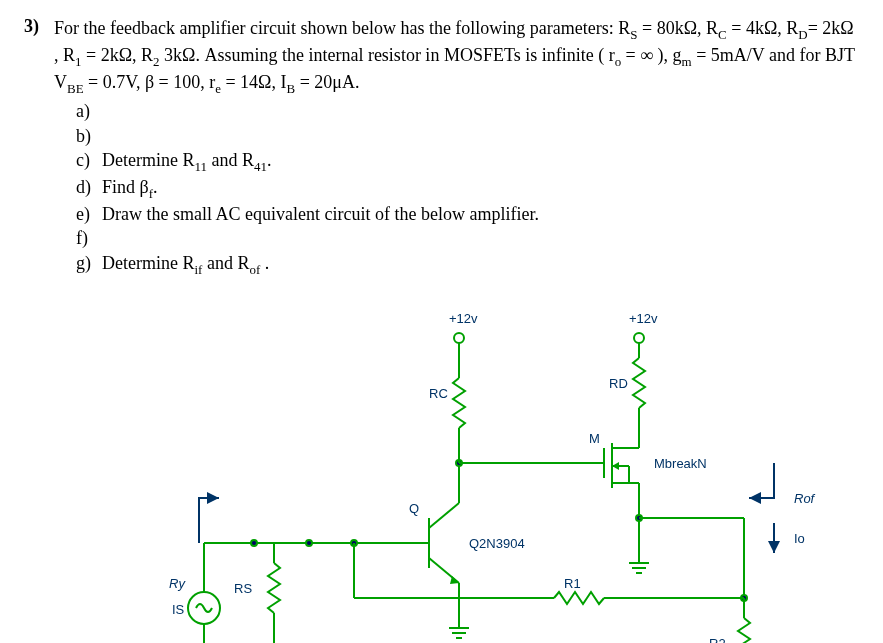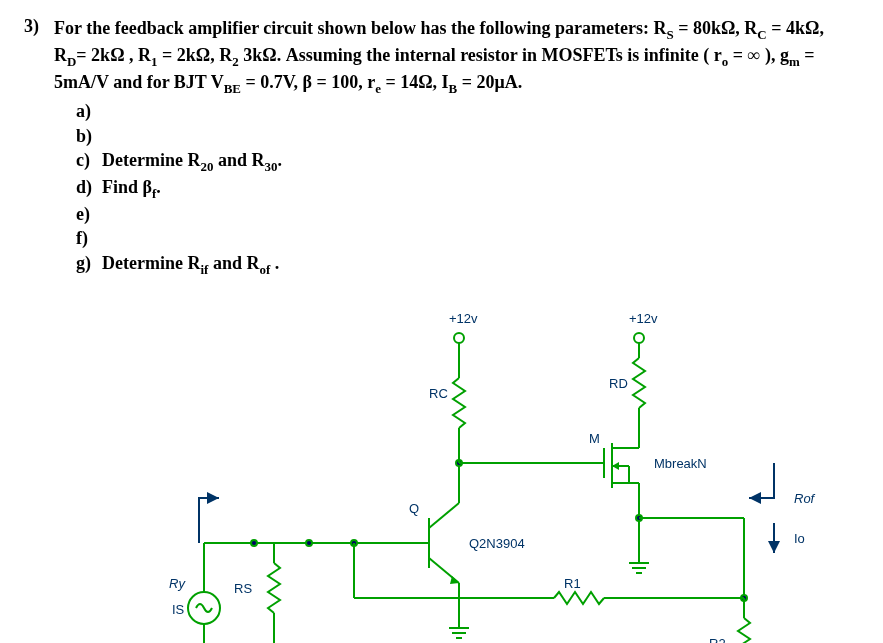--- a/index.html
+++ b/index.html
@@ -14,21 +14,20 @@
   }
   .question-block {
     display: flex;
   }
   .q-number {
     font-weight: bold;
     min-width: 30px;
   }
   .q-body {
     flex: 1;
-    font-weight: bold;
   }
   .intro {
     line-height: 1.35;
   }
   .sub-list {
     margin-top: 2px;
     margin-left: 22px;
   }
   .sub-item {
     display: flex;
@@ -53,28 +52,29 @@
     <div class="intro">For the feedback amplifier circuit shown below has the following parameters: R<sub>S</sub> = 80kΩ, R<sub>C</sub> = 4kΩ, R<sub>D</sub>= 2kΩ , R<sub>1</sub> = 2kΩ, R<sub>2</sub> 3kΩ. Assuming the internal resistor in MOSFETs is infinite ( r<sub>o</sub> = ∞ ), g<sub>m</sub> = 5mA/V and for BJT V<sub>BE</sub> = 0.7V, β = 100, r<sub>e</sub> = 14Ω, I<sub>B</sub> = 20μA.</div>
     <div class="sub-list">
       <div class="sub-item">
         <div class="sub-letter">a)</div>
       </div>
       <div class="sub-item">
         <div class="sub-letter">b)</div>
       </div>
       <div class="sub-item">
         <div class="sub-letter">c)</div>
-        <div>Determine R<sub>20</sub> and R<sub>30</sub>.</div>
+        <div>Determine R<sub>11</sub> and R<sub>41</sub>.</div>
       </div>
       <div class="sub-item">
         <div class="sub-letter">d)</div>
         <div>Find β<sub>f</sub>.</div>
       </div>
       <div class="sub-item">
         <div class="sub-letter">e)</div>
+        <div>Draw the small AC equivalent circuit of the below amplifier.</div>
       </div>
       <div class="sub-item">
         <div class="sub-letter">f)</div>
       </div>
       <div class="sub-item">
         <div class="sub-letter">g)</div>
         <div>Determine R<sub>if</sub> and R<sub>of</sub> .</div>
       </div>
     </div>
   </div>

